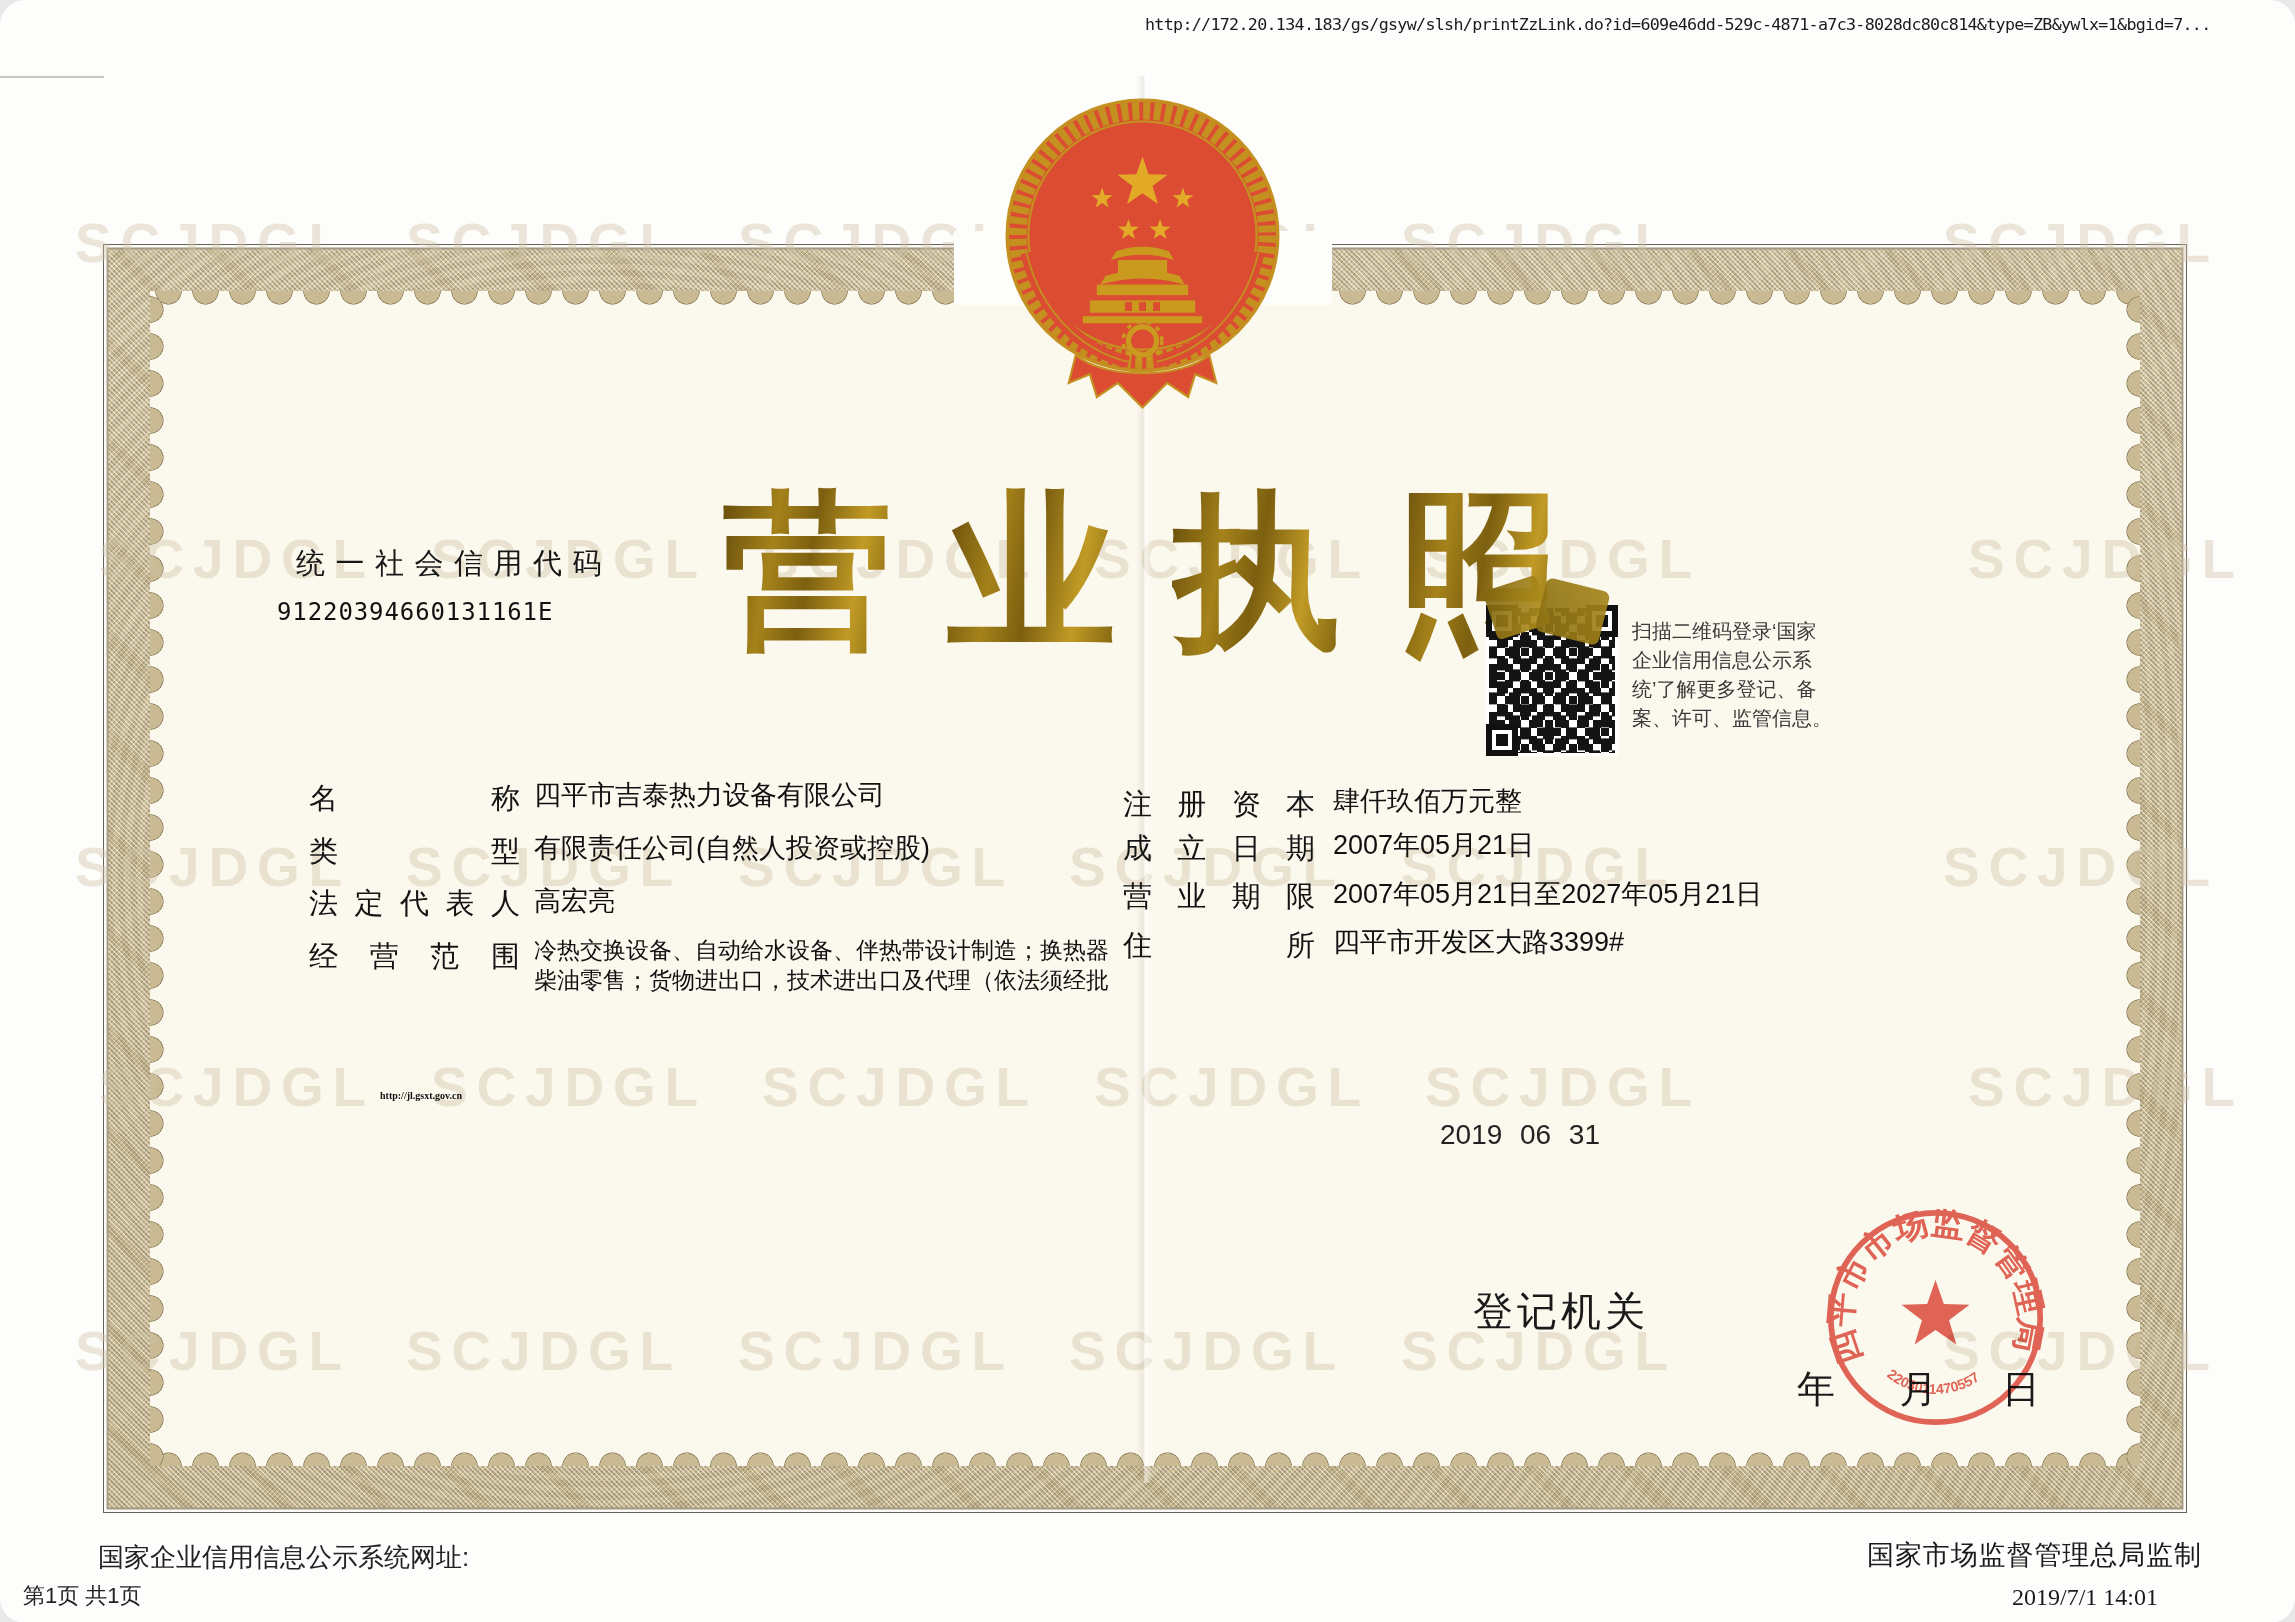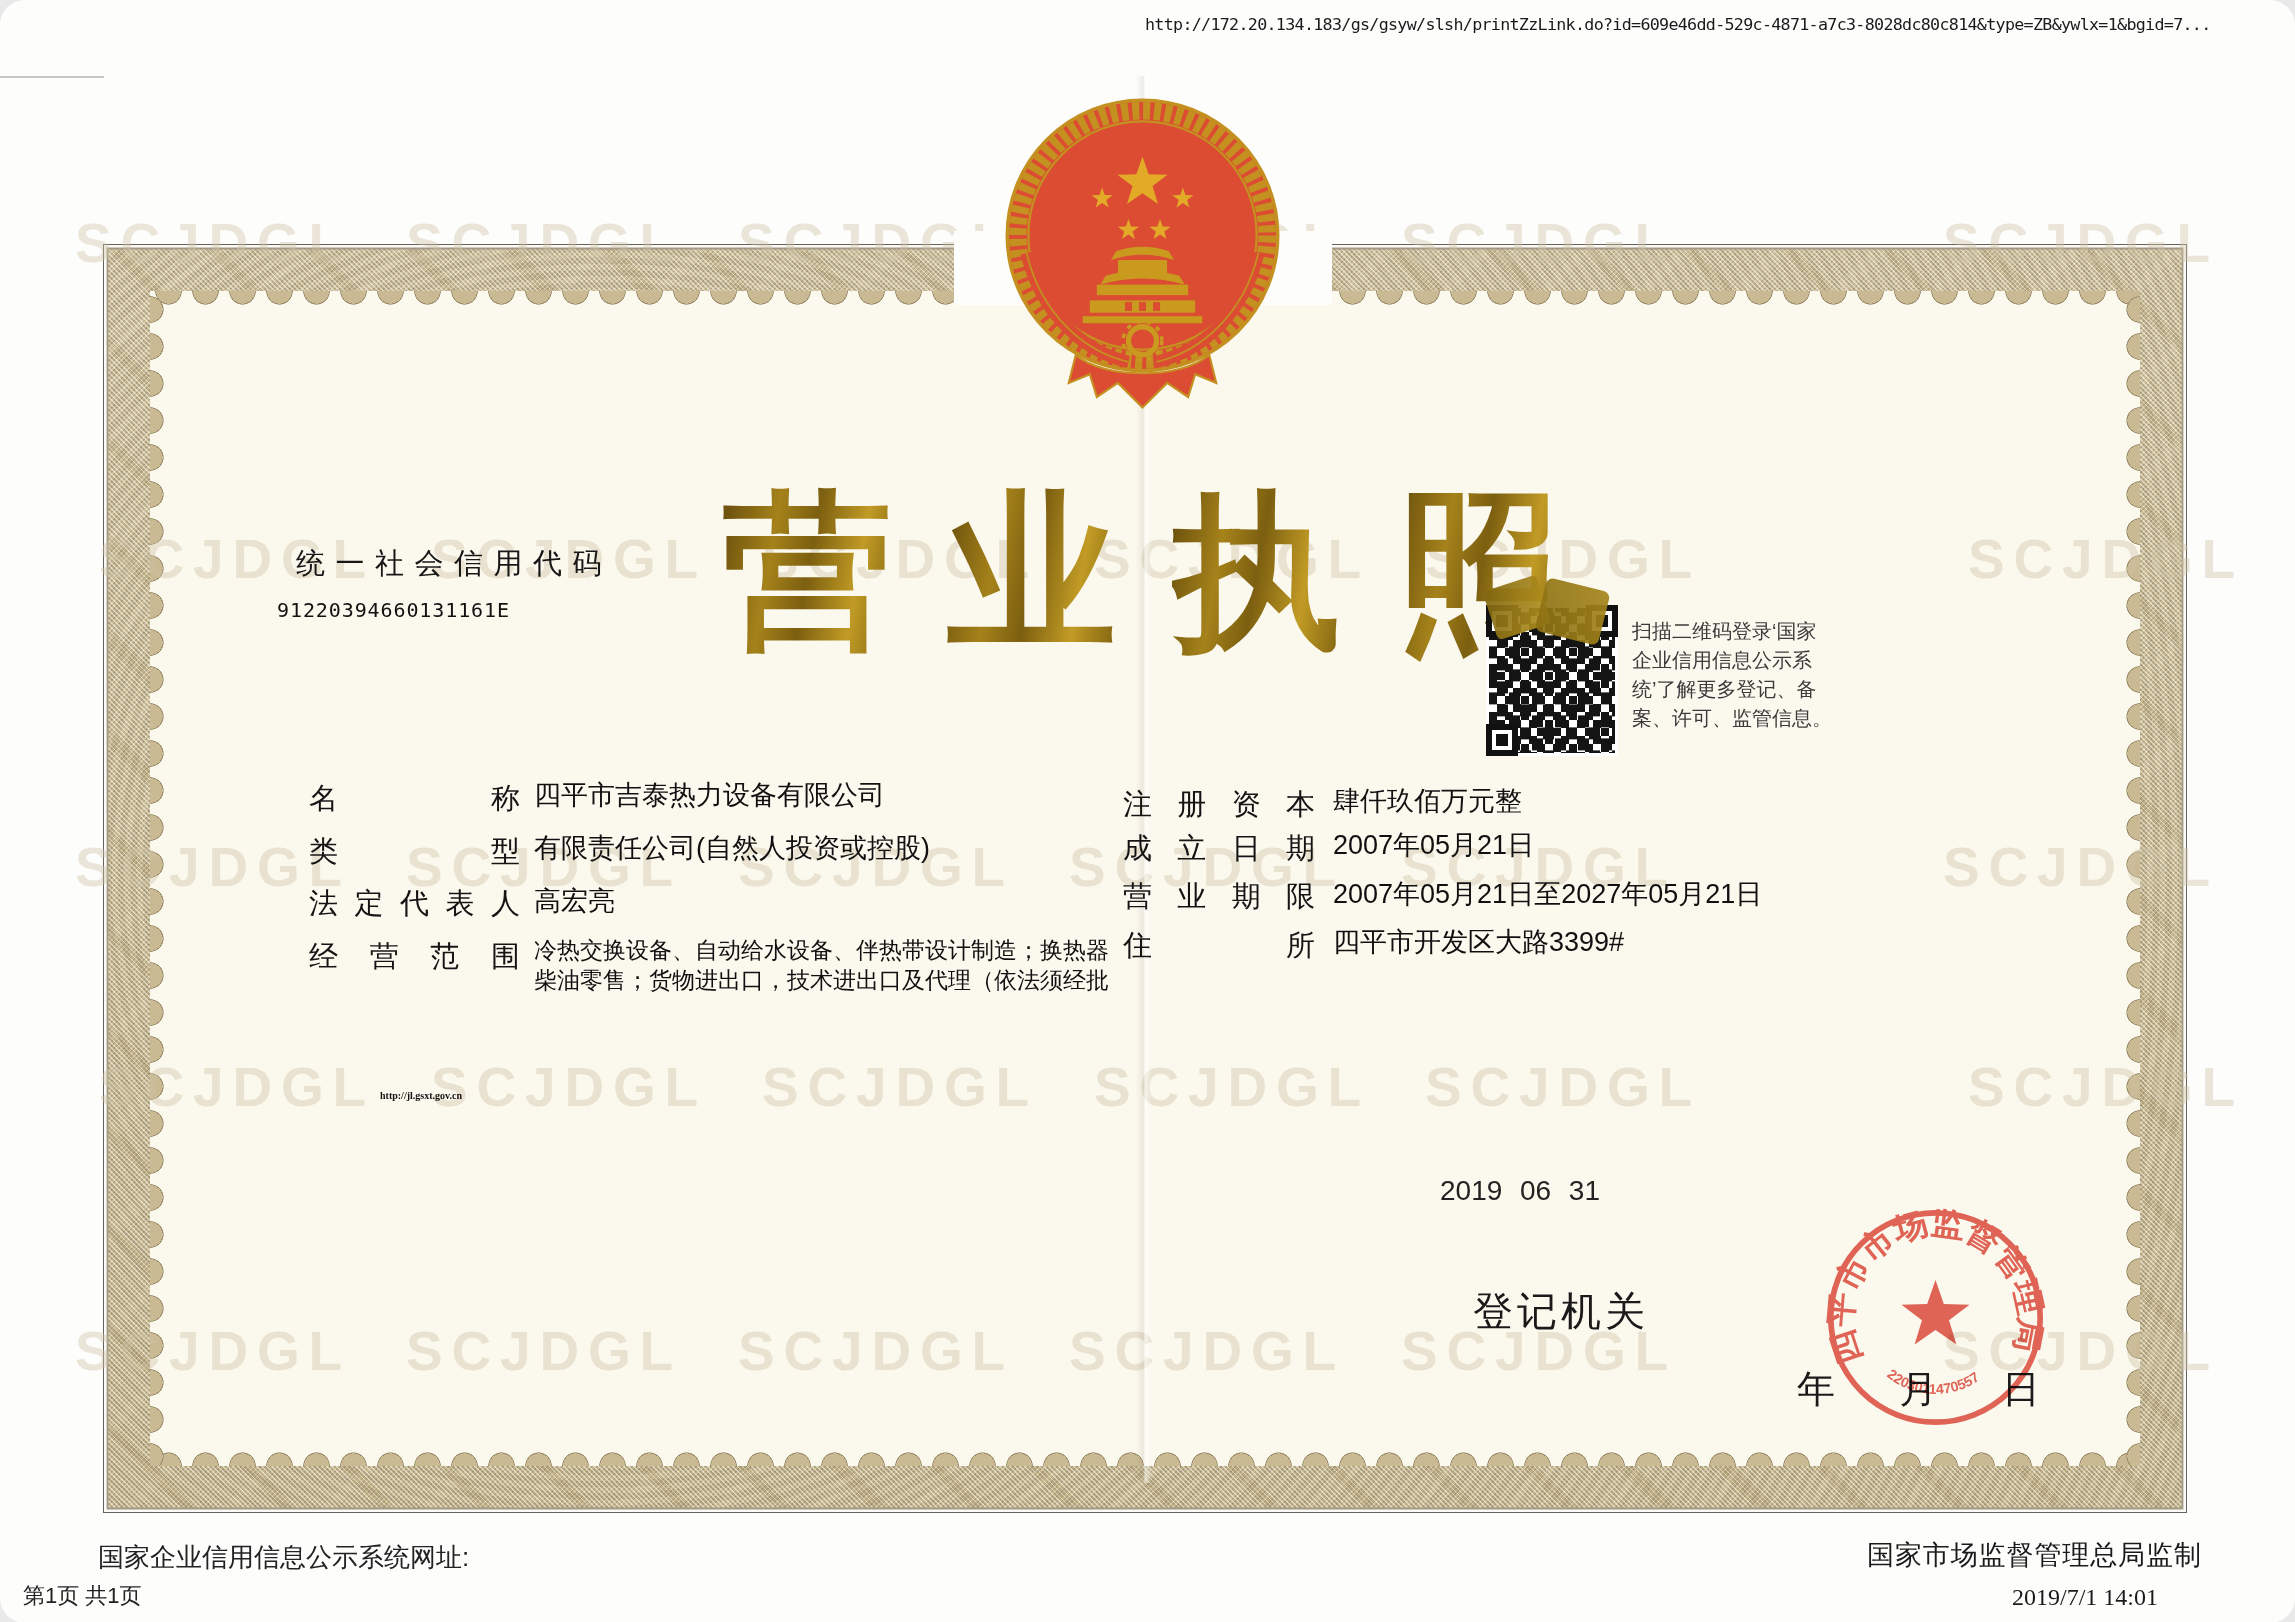--- a/index.html
+++ b/index.html
@@ -45,21 +45,21 @@
     background:linear-gradient(90deg,rgba(120,110,90,0) 0%,rgba(120,110,90,.12) 45%,rgba(255,255,255,.55) 58%,rgba(120,110,90,0) 100%);}
 
   .justify-chars{display:flex;justify-content:space-between;}
 
   .license-title{position:absolute;left:723px;top:482px;width:842px;height:183px;
     font-size:169px;line-height:183px;font-weight:bold;font-family:"Liberation Serif","DejaVu Serif",serif;}
   .license-title span{background:linear-gradient(100deg,#6f540e 5%,#a5821a 30%,#7c5f10 50%,#c19b25 75%,#8a6c14 95%);
     -webkit-background-clip:text;background-clip:text;color:transparent;}
 
   .credit-label{position:absolute;left:296px;top:544px;font-size:29px;letter-spacing:10.5px;font-weight:500;color:#171717;}
-  .credit-code{position:absolute;left:277px;top:598px;font-size:20px;letter-spacing:0.9px;
+  .credit-code{position:absolute;left:277px;top:598px;font-size:24px;letter-spacing:0.9px;
     font-family:"DejaVu Sans Mono","Liberation Mono",monospace;color:#111;}
 
   .qr{position:absolute;left:1486px;top:605px;width:132px;height:151px;background:#fff;}
   .qr-pattern{position:absolute;inset:2.6px;
     background-image:
       repeating-conic-gradient(#141414 0 25%,rgba(0,0,0,0) 0 50%),
       repeating-conic-gradient(rgba(0,0,0,0) 0 25%,#141414 0 50%);
     background-size:16px 16px,23px 23px;background-position:0 0,8px 4.4px;}
   .finder{position:absolute;width:32px;height:32px;border:6.2px solid #111;background:#fff;box-sizing:border-box;}
   .finder::after{content:"";position:absolute;left:3.5px;top:3.5px;width:12.3px;height:12.3px;background:#111;}
@@ -77,21 +77,21 @@
   .flabel.rgt{left:1123px;width:192px;}
   .fvalue{position:absolute;font-size:27px;color:#101010;white-space:nowrap;}
   .fvalue.lft{left:534px;} .fvalue.rgt{left:1333px;}
 
   .scope{position:absolute;left:534px;top:935px;width:598px;font-size:23px;line-height:30px;color:#101010;}
   .scope div{white-space:nowrap;}
 
   .gsxt{position:absolute;left:380px;top:1090px;font-size:10px;font-weight:600;
     font-family:"Liberation Serif","DejaVu Serif",serif;color:#111;}
 
-  .issue-date{position:absolute;left:1440px;top:1175px;width:160px;display:flex;justify-content:space-between;
+  .issue-date{position:absolute;left:1440px;top:1119px;width:160px;display:flex;justify-content:space-between;
     font-size:28px;font-weight:500;color:#222;}
   .registrar{position:absolute;left:1473px;top:1284px;width:172px;font-size:40px;font-weight:500;color:#1a1a1a;}
   .ymd{position:absolute;left:1797px;top:1364px;width:243px;font-size:38px;font-weight:500;color:#1a1a1a;}
 
   .stamp{position:absolute;left:1822px;top:1204px;width:227px;height:227px;mix-blend-mode:multiply;opacity:.9;}
 
   .f-left1{position:absolute;left:98px;top:1540px;font-size:26px;color:#222;}
   .f-left2{position:absolute;left:23px;top:1581px;font-size:22px;color:#222;}
   .f-right1{position:absolute;left:1867px;top:1537px;font-size:27px;letter-spacing:0.9px;color:#1a1a1a;}
   .f-right2{position:absolute;left:2012px;top:1584px;font-size:24px;font-family:"Liberation Serif","DejaVu Serif",serif;color:#1a1a1a;}

